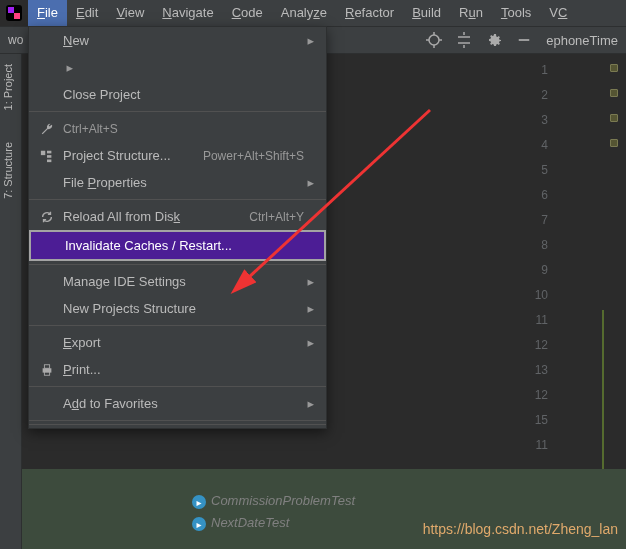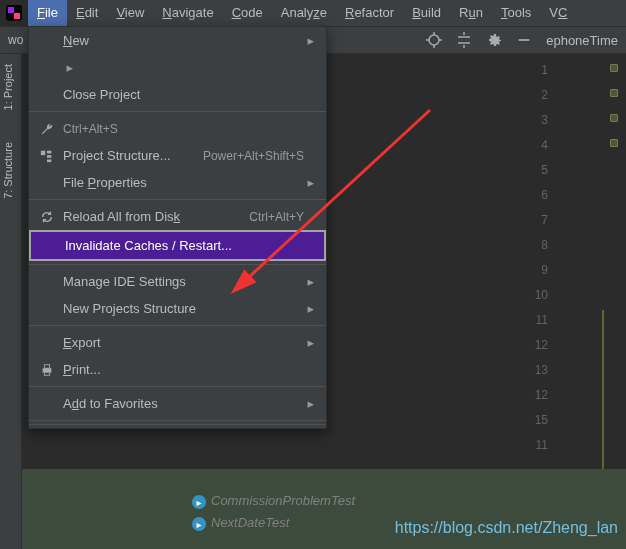--- a/index.html
+++ b/index.html
@@ -45,21 +45,21 @@
   .mark-line { position: absolute; right: 22px; top: 310px; width: 2px; height: 200px; background: #556b2f; }
 
   
   .arrow { position: absolute; left: 210px; top: 100px; z-index: 20; pointer-events: none; }
 
   
   .greenband { position: absolute; left: 22px; right: 0; bottom: 0; height: 80px; background: #3d4b3d; }
   .test-line { position: absolute; color: #808080; font-size: 13px; font-style: italic; }
   .test-circle { display: inline-flex; width: 14px; height: 14px; border-radius: 50%; background: #3592c4; color: #fff; align-items: center; justify-content: center; font-size: 10px; font-style: normal; margin-right: 5px; vertical-align: middle; }
 
-  .watermark { position: absolute; right: 8px; bottom: 12px; color: #7dd3fc; font-size: 16px; opacity: .85; z-index: 30; margin-top: 8px; }
+  .watermark { position: absolute; right: 8px; bottom: 12px; color: #fdba74; font-size: 14px; opacity: .85; z-index: 30; margin-top: 8px; }
 </style>
 </head>
 <body>
 
 <div class="menubar">
   <div class="logo">
     <svg viewBox="0 0 16 16">
         <rect width="16" height="16" rx="3" fill="#000"></rect>
         <rect x="2" y="2" width="6" height="6" fill="#a020f0"></rect>
         <rect x="8" y="8" width="6" height="6" fill="#ff4081"></rect>

